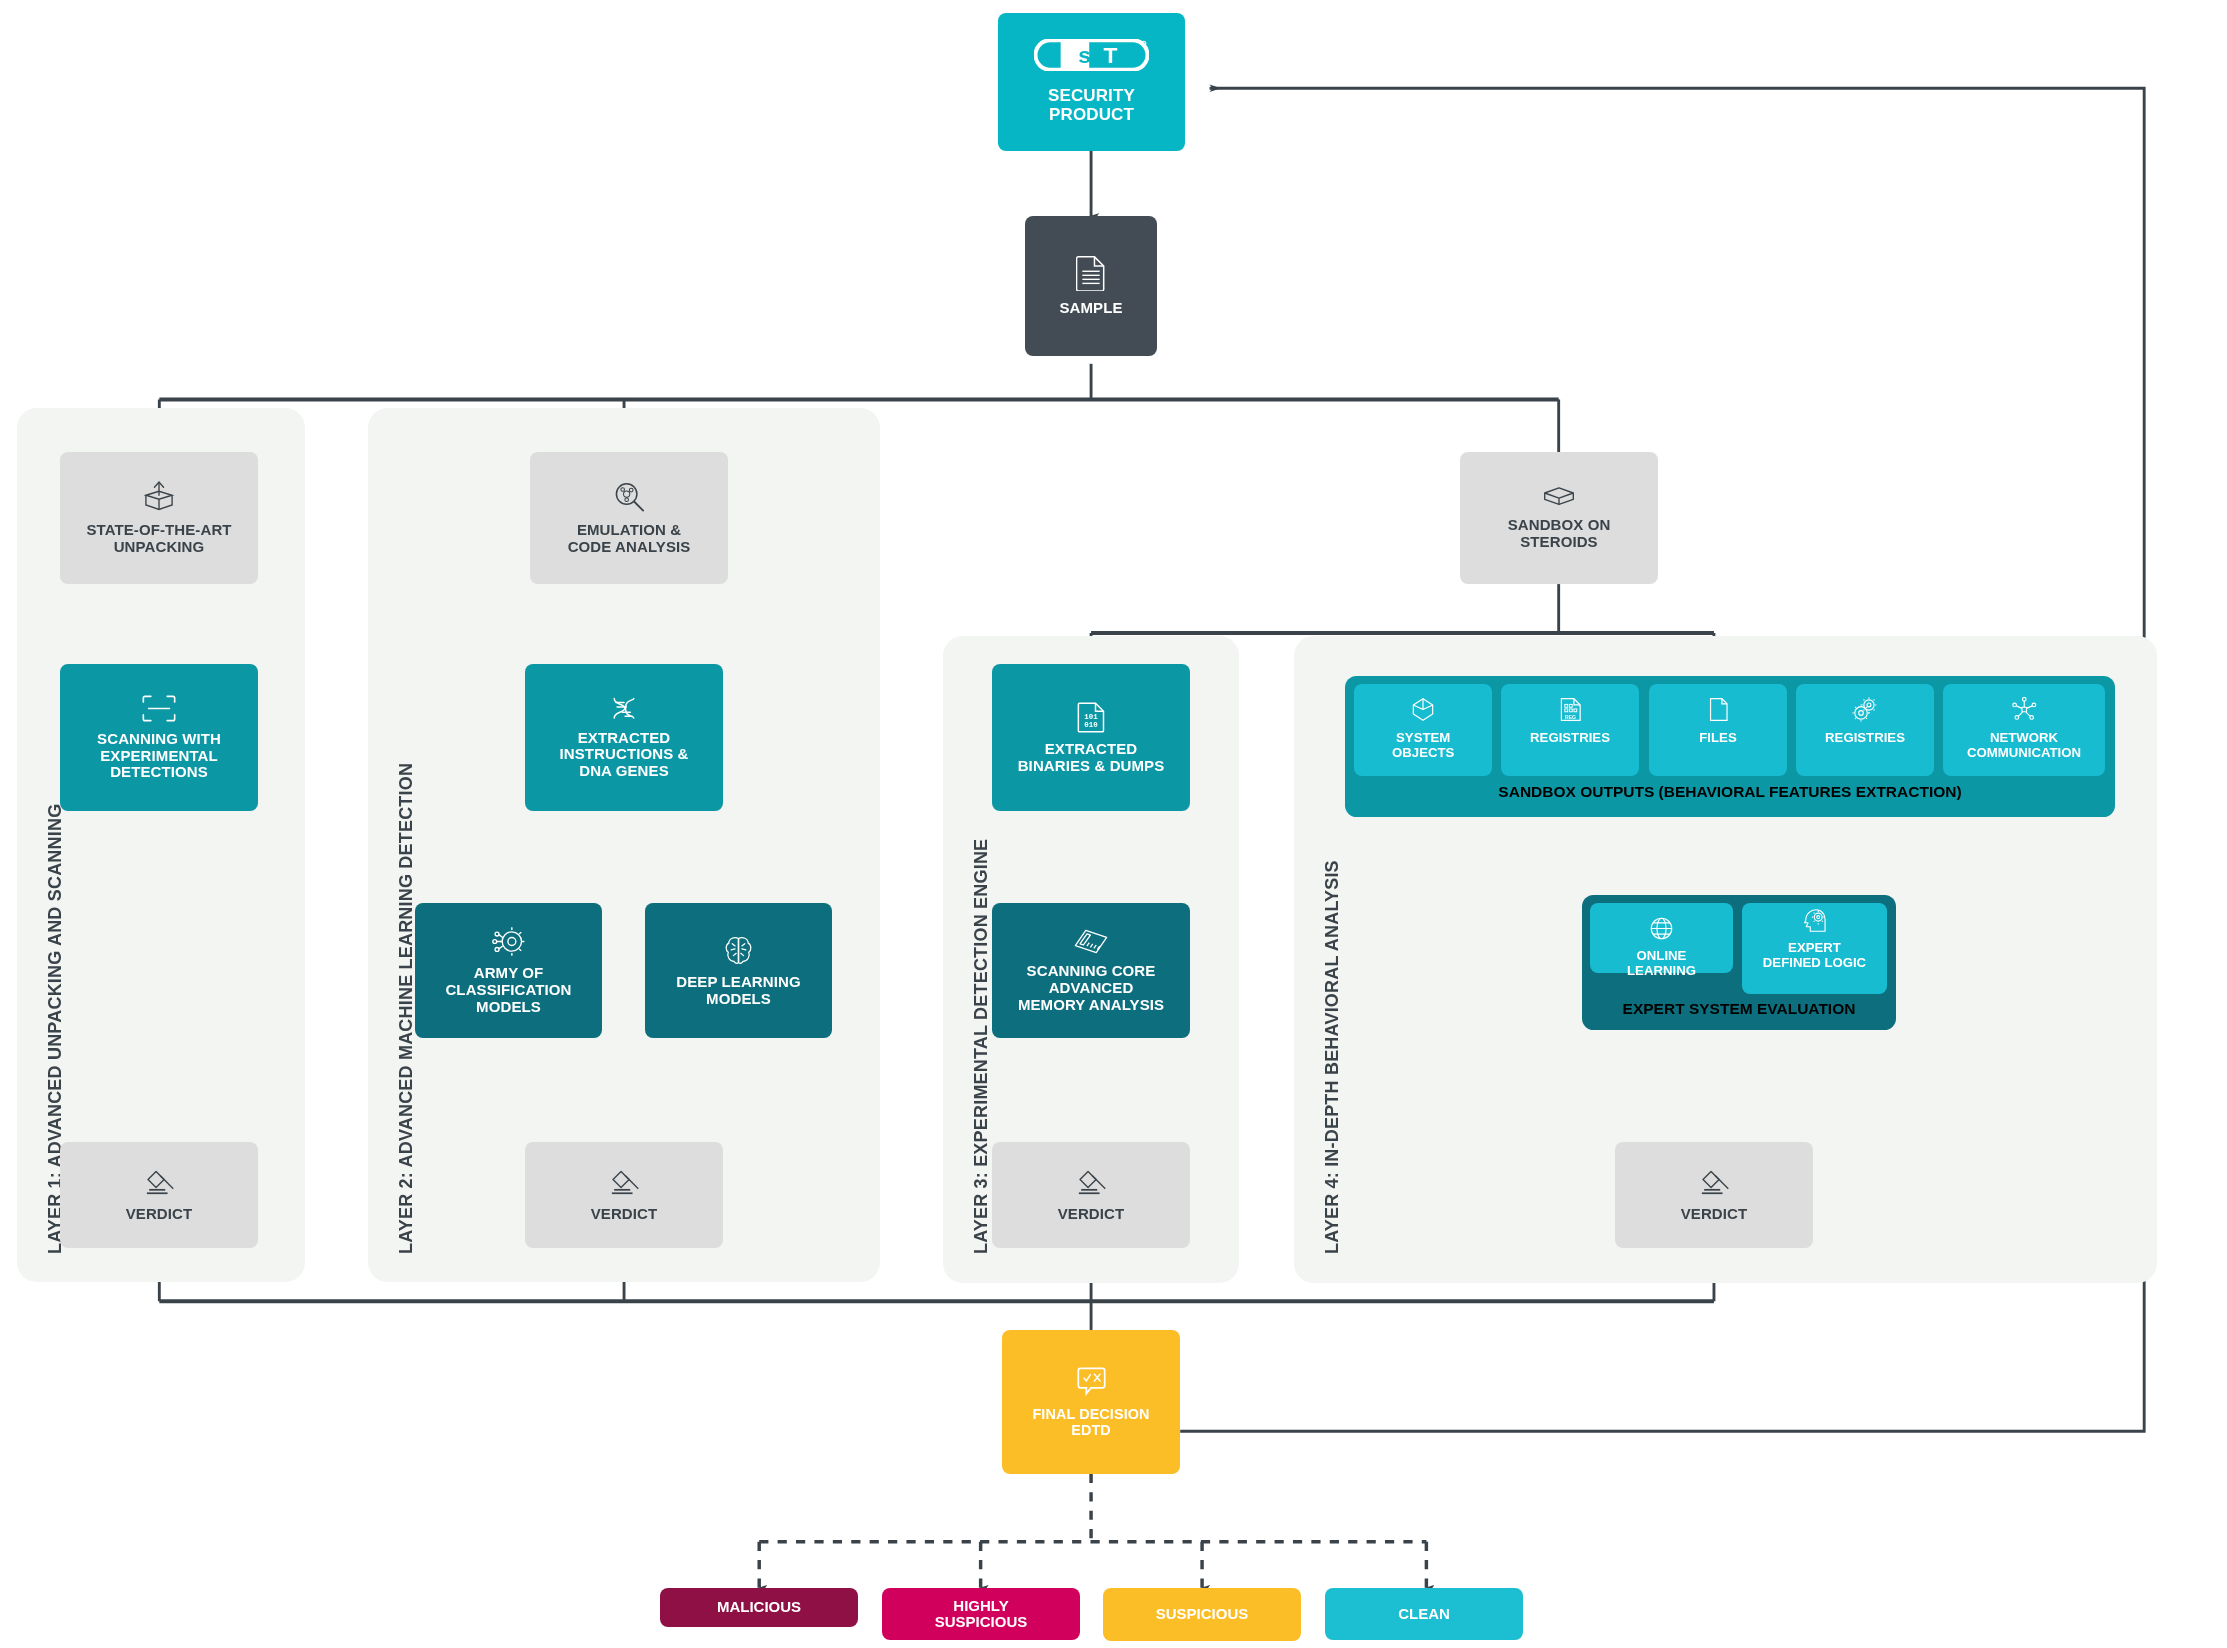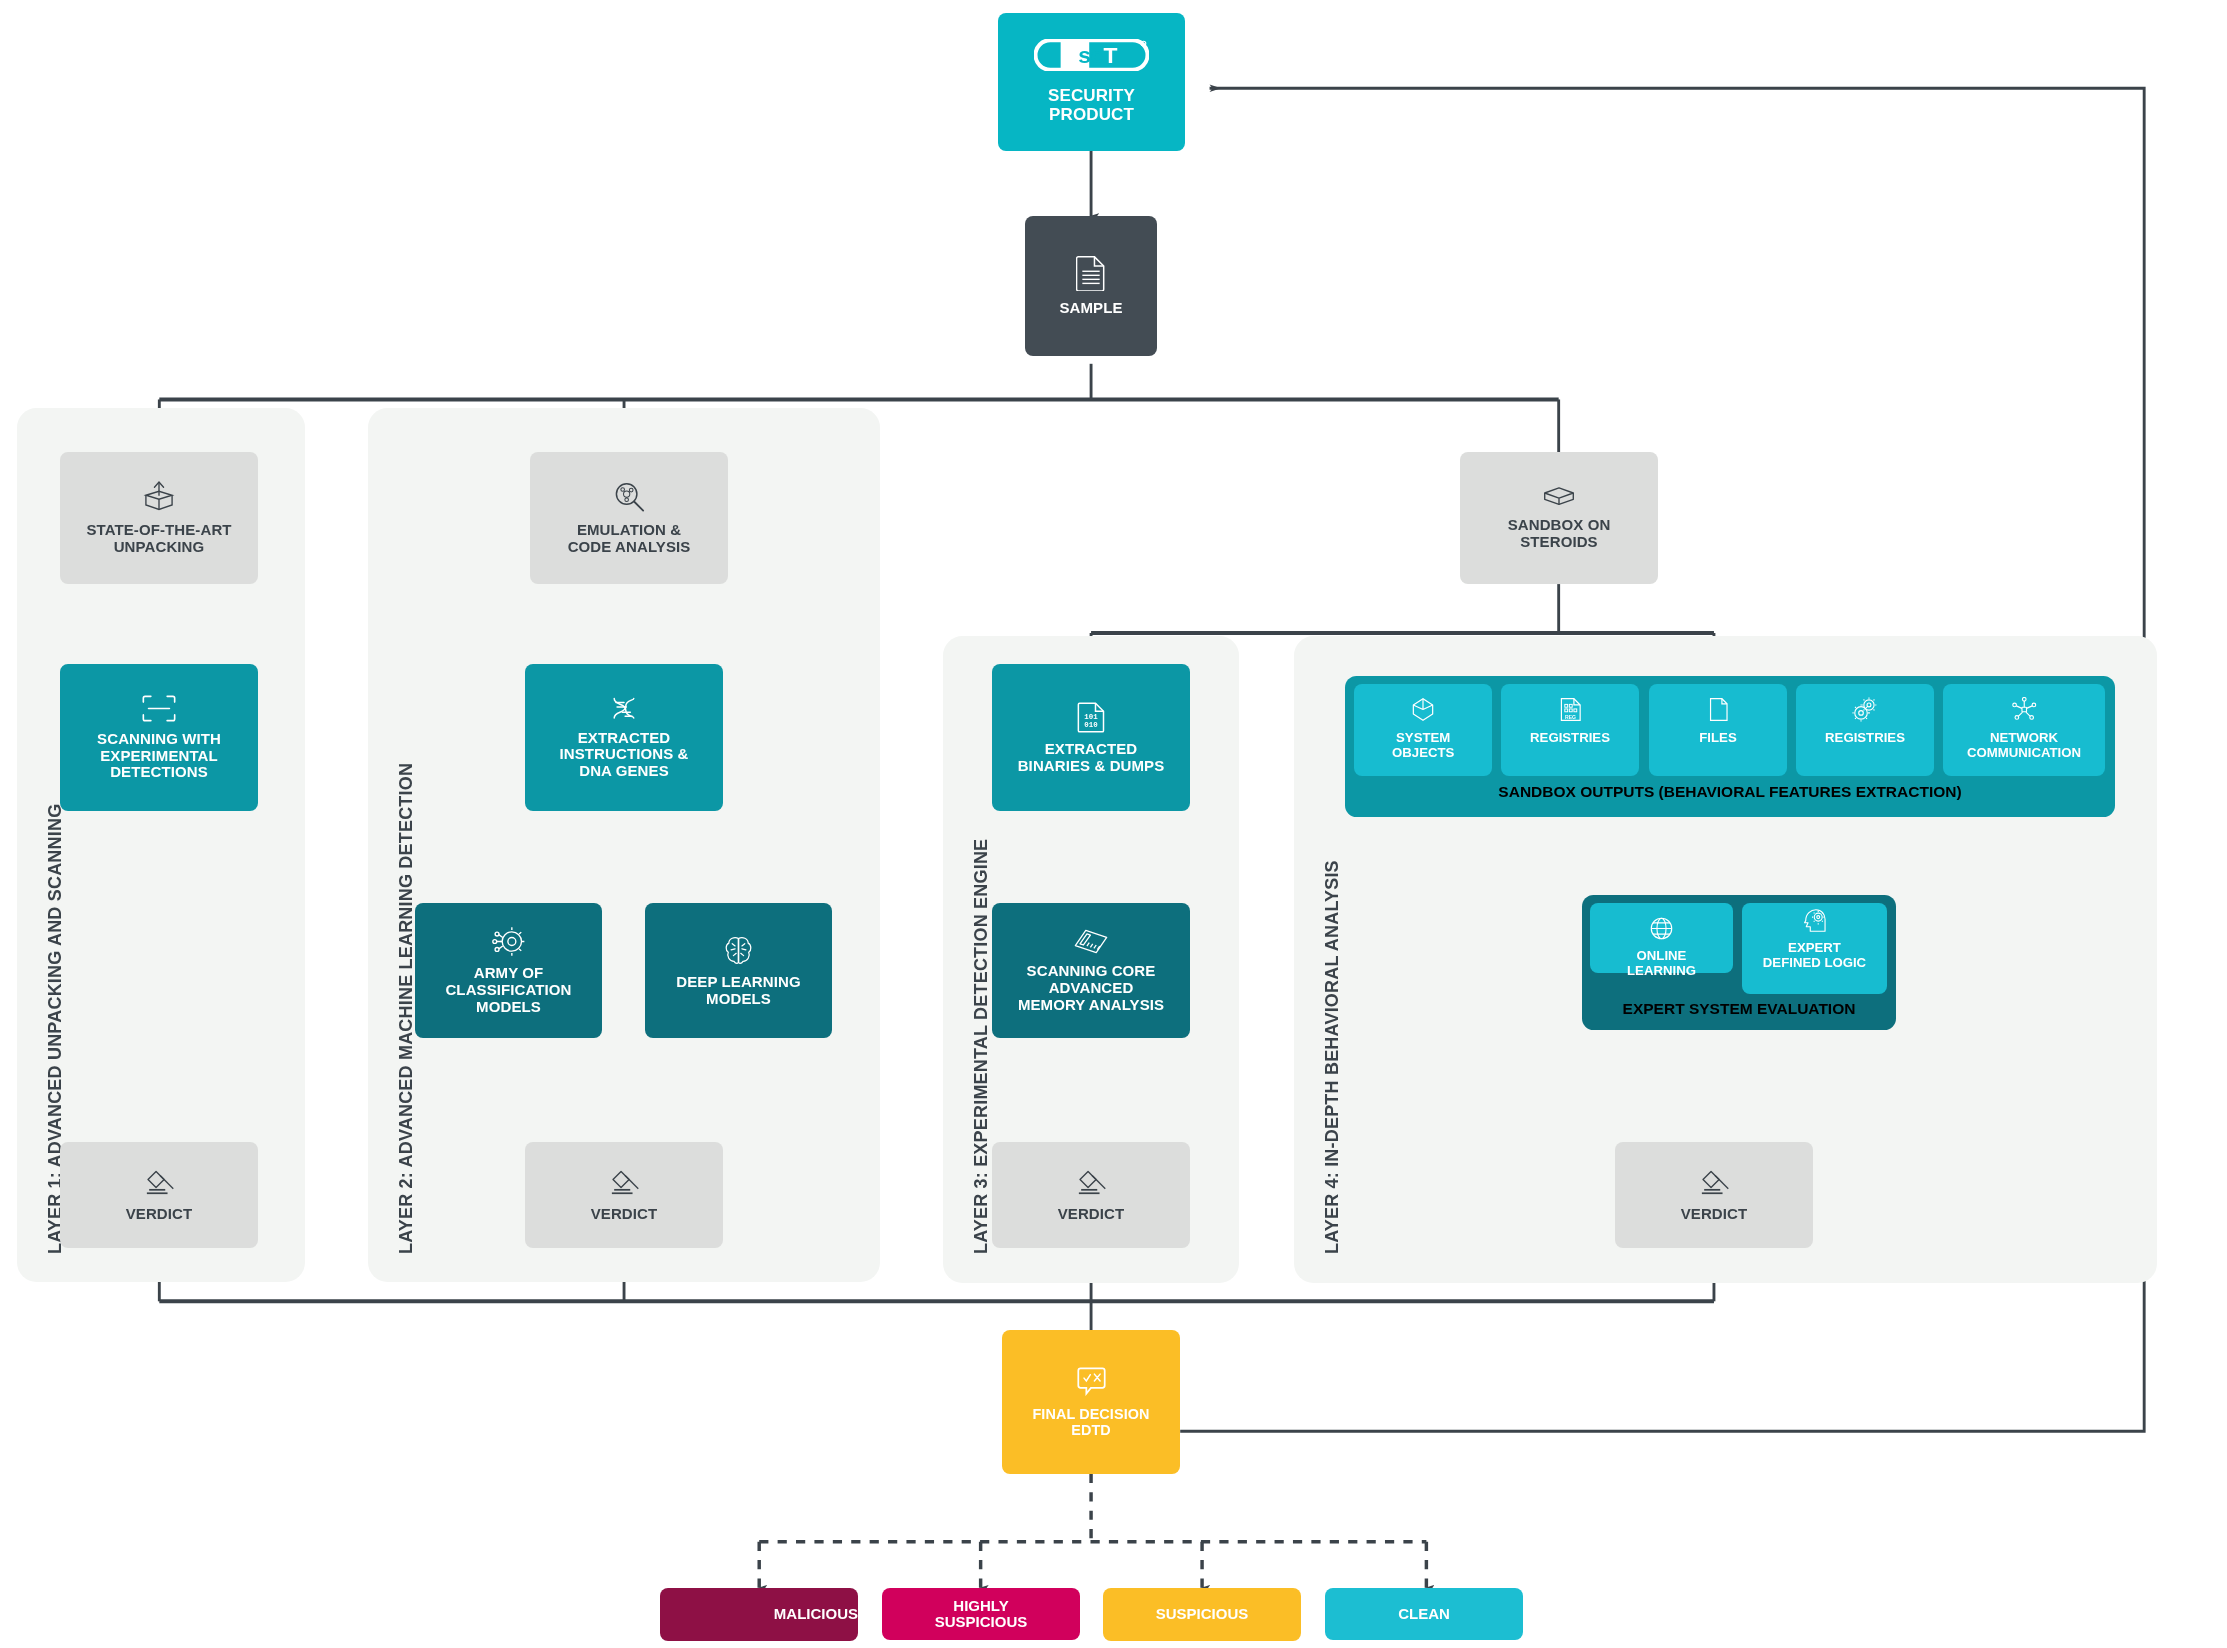--- a/index.html
+++ b/index.html
@@ -471,21 +471,21 @@
       <svg width="31" height="30" viewBox="0 0 54 52" aria-hidden="true">
         <path d="M8 4 h38 a4 4 0 0 1 4 4 v26 a4 4 0 0 1 -4 4 h-20 l-8 10 v-10 h-10 a4 4 0 0 1 -4 -4 v-26 a4 4 0 0 1 4 -4 z" fill="none" stroke="#fff" stroke-width="3"></path>
         <path d="M14 21 l4 5 l7 -11" fill="none" stroke="#fff" stroke-width="2.6" stroke-linecap="round"></path>
         <path d="M32 14 l10 12 M42 14 l-10 12" fill="none" stroke="#fff" stroke-width="2.6" stroke-linecap="round"></path>
       </svg>
     </div>
     <div class="lbl" style="font-size:14.4px;font-weight:700;white-space:pre-line;">FINAL DECISION
 EDTD</div>
   </div>
 
-  <div class="verdictbadge" style="left:660px;top:1588px;width:198px;height:53px;background:#8e1045;font-size:15px;justify-content:flex-end;">
+  <div class="verdictbadge" style="left:660px;top:1588px;width:198px;height:39px;background:#8e1045;font-size:15px;">
     <span style="white-space:pre-line;">MALICIOUS</span>
   </div>
   <div class="verdictbadge" style="left:882px;top:1588px;width:198px;height:52px;background:#d1005c;font-size:15px;">
     <span style="white-space:pre-line;">HIGHLY
 SUSPICIOUS</span>
   </div>
   <div class="verdictbadge" style="left:1103px;top:1588px;width:198px;height:53px;background:#fbbe26;font-size:15px;">
     <span style="white-space:pre-line;">SUSPICIOUS</span>
   </div>
   <div class="verdictbadge" style="left:1325px;top:1588px;width:198px;height:52px;background:#1cbed2;font-size:15px;">

